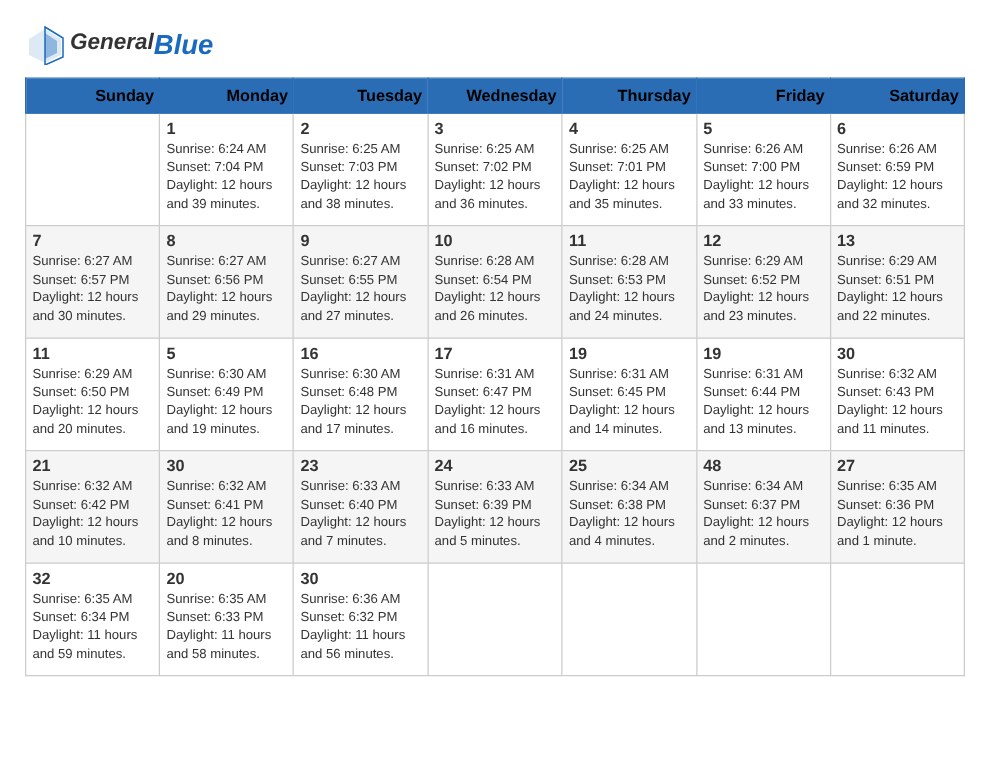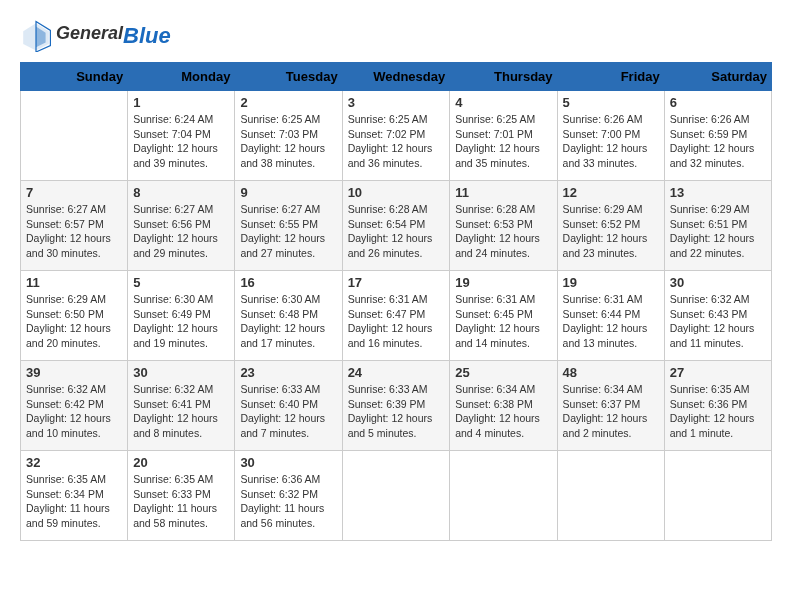--- a/index.html
+++ b/index.html
@@ -211,21 +211,21 @@
           <span class="day-number">19</span>
           <div class="day-info">Sunrise: 6:31 AM<br>Sunset: 6:44 PM<br>Daylight: 12 hours<br>and 13 minutes.</div>
         </td>
         <td>
           <span class="day-number">30</span>
           <div class="day-info">Sunrise: 6:32 AM<br>Sunset: 6:43 PM<br>Daylight: 12 hours<br>and 11 minutes.</div>
         </td>
       </tr>
       <tr>
         <td>
-          <span class="day-number">39</span>
+          <span class="day-number">21</span>
           <div class="day-info">Sunrise: 6:32 AM<br>Sunset: 6:42 PM<br>Daylight: 12 hours<br>and 10 minutes.</div>
         </td>
         <td>
           <span class="day-number">30</span>
           <div class="day-info">Sunrise: 6:32 AM<br>Sunset: 6:41 PM<br>Daylight: 12 hours<br>and 8 minutes.</div>
         </td>
         <td>
           <span class="day-number">23</span>
           <div class="day-info">Sunrise: 6:33 AM<br>Sunset: 6:40 PM<br>Daylight: 12 hours<br>and 7 minutes.</div>
         </td>

